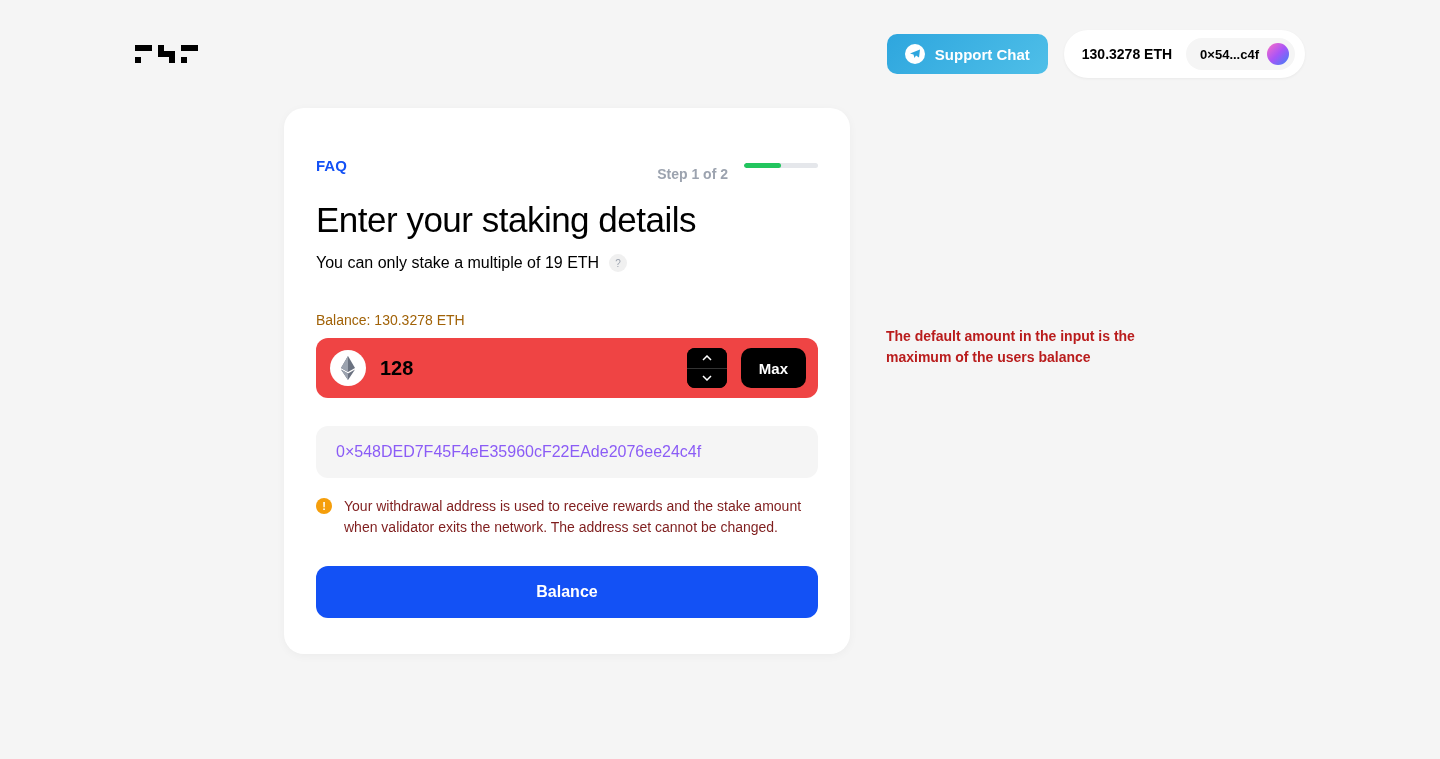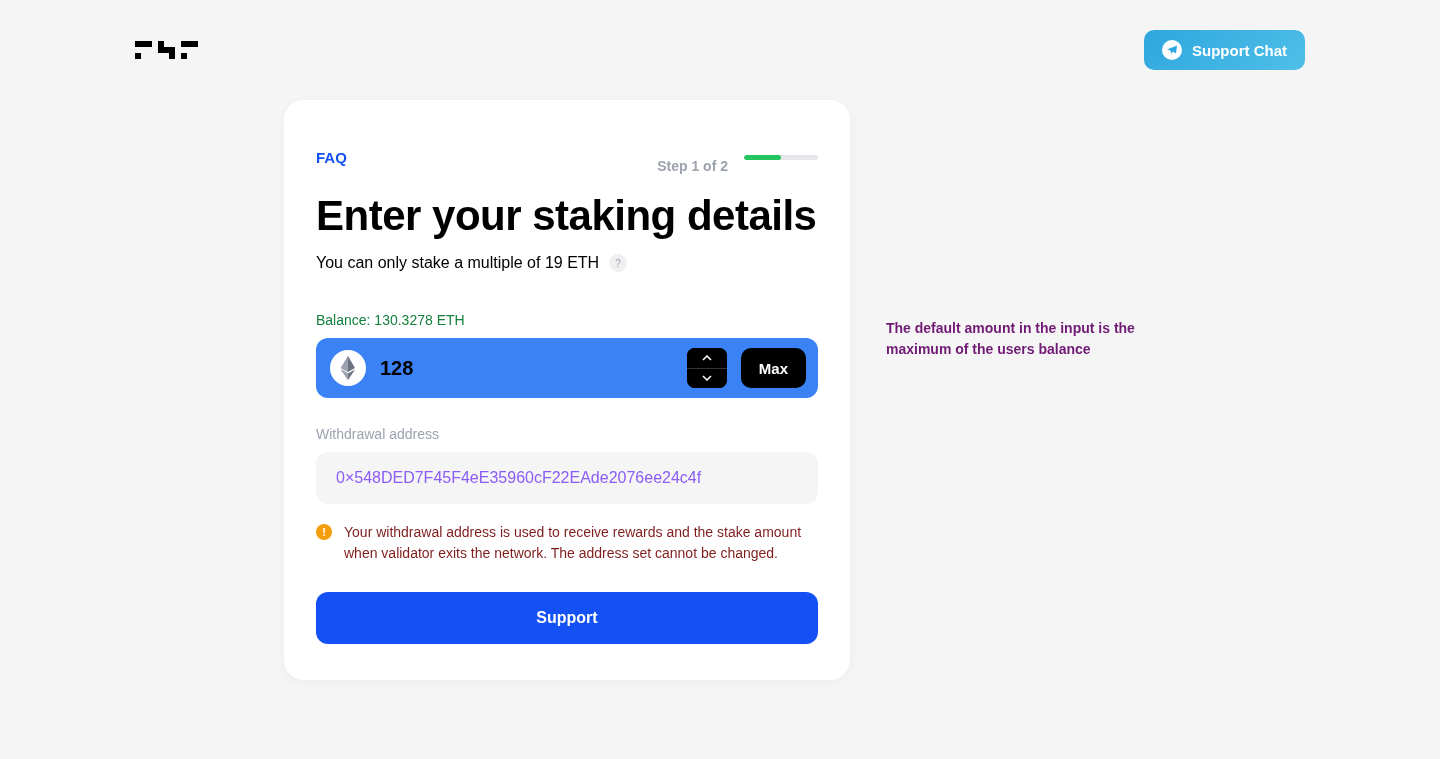--- a/index.html
+++ b/index.html
@@ -128,22 +128,22 @@
       border-radius: 3px;
       overflow: hidden;
     }
     .progress-fill {
       width: 50%;
       height: 100%;
       background: #22C55E;
       border-radius: 3px;
     }
     .title {
-      font-size: 42px;
-      font-weight: 700;
+      font-size: 35px;
+      font-weight: 400;
       color: #000;
       letter-spacing: -0.5px;
       margin-bottom: 14px;
     }
     .subtitle {
       display: flex;
       align-items: center;
       gap: 10px;
       margin-bottom: 40px;
       color: #000;
@@ -155,28 +155,28 @@
       background: #f0f0f0;
       border-radius: 50%;
       display: flex;
       align-items: center;
       justify-content: center;
       font-size: 10px;
       color: #9CA3AF;
       cursor: pointer;
     }
     .balance-label {
-      color: #15803d;
+      color: #a16207;
       font-size: 14px;
       margin-bottom: 10px;
     }
     .amount-input-wrapper {
       display: flex;
       align-items: center;
-      background: #3b82f6;
+      background: #ef4444;
       border-radius: 12px;
       padding: 10px 12px 10px 14px;
       gap: 14px;
       margin-bottom: 28px;
     }
     .eth-icon {
       width: 36px;
       height: 36px;
       background: white;
       border-radius: 50%;
@@ -274,21 +274,21 @@
       background: #1351F5;
       color: white;
       border: none;
       border-radius: 12px;
       padding: 17px;
       font-size: 16px;
       font-weight: 700;
       cursor: pointer;
     }
     .annotation {
-      color: #701a75;
+      color: #b91c1c;
       font-size: 14px;
       font-weight: 700;
       line-height: 1.5;
       width: 270px;
       margin-top: 218px;
     }
   </style>
 </head>
 <body>
 
@@ -306,20 +306,27 @@
   </div>
   <div class="header-right">
     <button class="support-chat-btn">
       <span class="telegram-icon">
         <svg width="12" height="12" viewBox="0 0 24 24">
           <path d="M22 3L2 11l7 2 2 7 3-5 6 4 2-16z" fill="#2EA6DE"></path>
         </svg>
       </span>
       <span>Support Chat</span>
     </button>
+    <div class="wallet-info">
+      <span class="balance-text">130.3278 ETH</span>
+      <div class="address-badge">
+        <span class="address-text">0×54...c4f</span>
+        <div class="avatar"></div>
+      </div>
+    </div>
   </div>
 </div>
 
 <div class="main-container">
   <div class="card">
     <div class="card-top">
       <span class="faq-link">FAQ</span>
       <div class="step-indicator">
         <span class="step-text">Step 1 of 2</span>
         <div class="progress-bar">
@@ -356,26 +363,25 @@
         <div class="stepper-divider"></div>
         <button class="stepper-btn">
           <svg width="10" height="6" viewBox="0 0 10 6">
             <path d="M1 1 L5 5 L9 1" stroke="white" stroke-width="1.5" fill="none"></path>
           </svg>
         </button>
       </div>
       <button class="max-btn">Max</button>
     </div>
 
-    <div class="withdrawal-label">Withdrawal address</div>
 
     <input class="address-input" type="text" value="0×548DED7F45F4eE35960cF22EAde2076ee24c4f" style="">
 
     <div class="info-row">
       <div class="info-icon">!</div>
       <div class="info-text">Your withdrawal address is used to receive rewards and the stake amount when validator exits the network. The address set cannot be changed.</div>
     </div>
 
-    <button class="continue-btn">Support</button>
+    <button class="continue-btn">Balance</button>
   </div>
 
   <div class="annotation">The default amount in the input is the maximum of the users balance</div>
 </div>
 
 </body></html>

